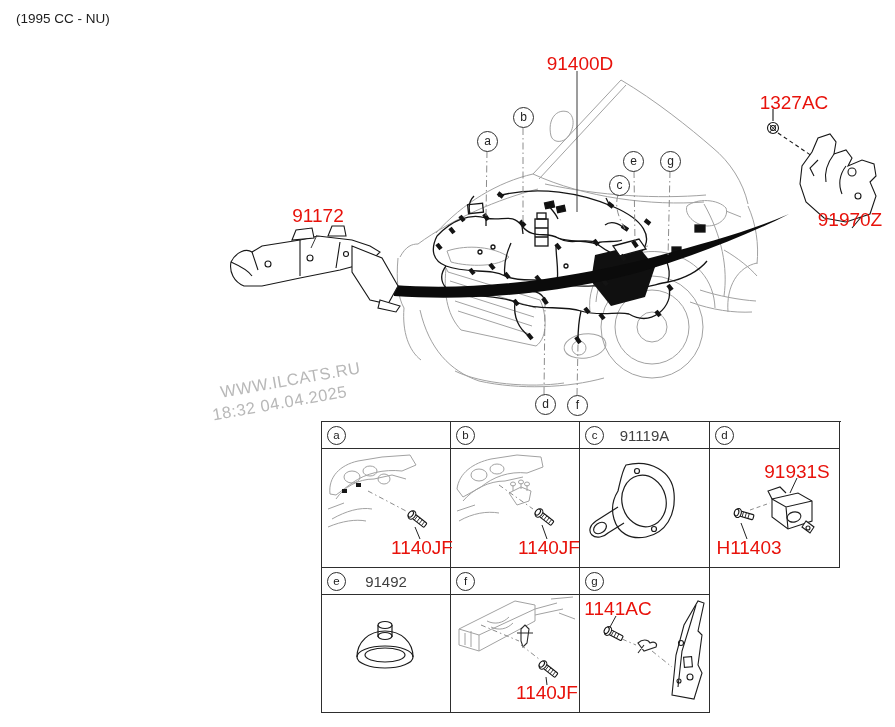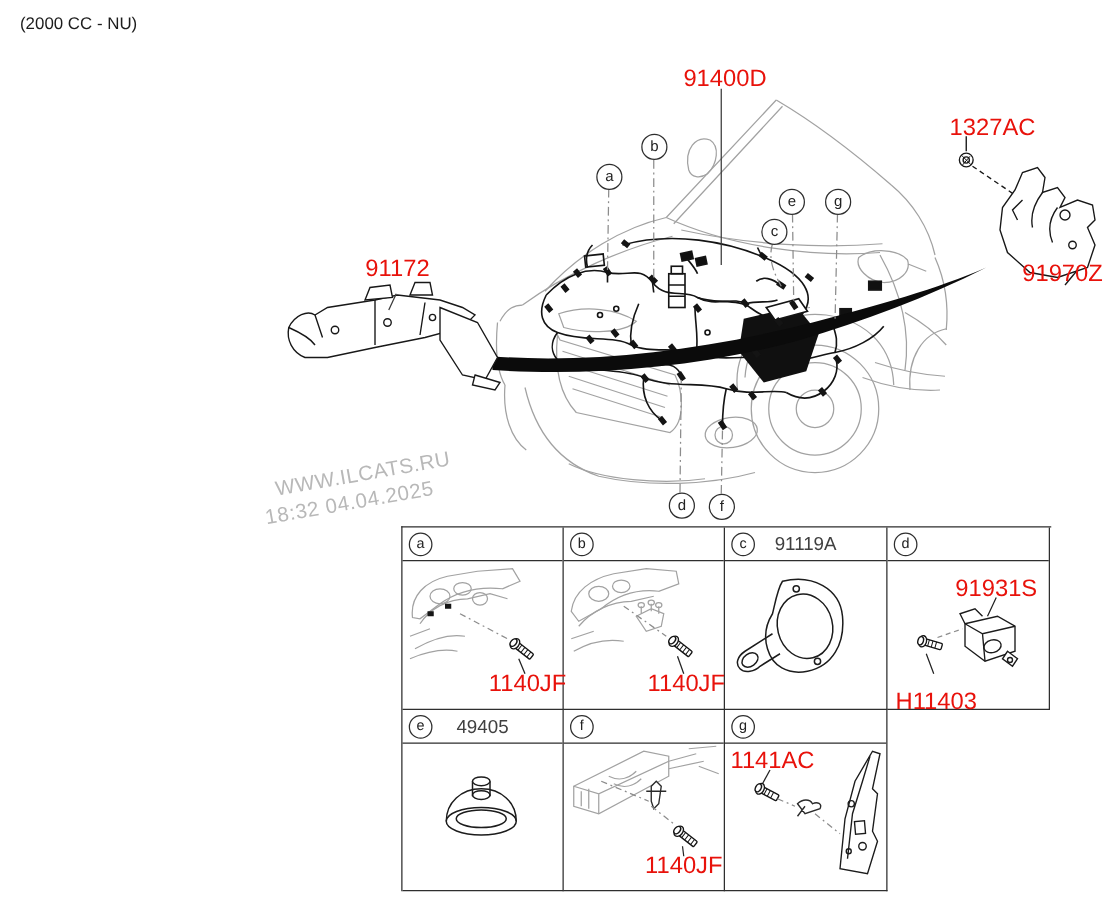--- a/index.html
+++ b/index.html
@@ -140,21 +140,21 @@
       <path d="M618,195 C614,208 620,220 625,229"></path>
       <path d="M634,171 L635,243"></path>
       <path d="M670,171 L668,258"></path>
       <path d="M544,394 L545,304"></path>
       <path d="M577,395 L578,344"></path>
     </g>
     <path stroke="#3a3a3a" stroke-width="1" d="M577,71 L577,212"></path>
     <path stroke="#3a3a3a" stroke-width="1" d="M317,235 L311,248"></path>
   </svg>
 
-  <div class="variant">(2000 CC - NU)</div>
+  <div class="variant">(1995 CC - NU)</div>
 
   <div class="watermark">
     <div class="wm1">WWW.ILCATS.RU</div>
     <div>18:32 04.04.2025</div>
   </div>
 
   <div class="plink" style="left:580px;top:64px">91400D</div>
   <div class="plink" style="left:794px;top:103px">1327AC</div>
   <div class="plink" style="left:850px;top:220px">91970Z</div>
   <div class="plink" style="left:318px;top:216px">91172</div>
@@ -266,28 +266,28 @@
           </g>
           <path stroke="#8c8c8c" stroke-dasharray="4 3" fill="none" d="M40,61 L60,54"></path>
           <g transform="translate(28,64) rotate(16)" stroke="#161616" fill="#fff" stroke-width="1.1">
             <rect x="2" y="-2.6" width="14" height="5.2" rx="1"></rect>
             <path d="M5,-2.6 L5,2.6 M8,-2.6 L8,2.6 M11,-2.6 L11,2.6" stroke-width=".8"></path>
             <ellipse cx="0" cy="0" rx="3.2" ry="4.6"></ellipse>
               <ellipse cx="-1.5" cy="0" rx="2.2" ry="3.4"></ellipse>
           </g>
         </svg>
         <div class="plink" style="left:87px;top:23px">91931S</div>
-        <div class="plink" style="left:39px;top:113px">H11403</div>
+        <div class="plink" style="left:39px;top:99px">H11403</div>
       </div>
     </div>
 
     <div class="cell">
       <div class="cell-head">
         <span class="badge">e</span>
-        <span class="hlabel">49405</span>
+        <span class="hlabel">91492</span>
       </div>
       <div class="cell-body">
         <svg width="128" height="117" viewBox="0 0 128 117">
           <g stroke="#1c1c1c" fill="#fff" stroke-width="1.2">
             <ellipse cx="63" cy="62" rx="28" ry="11"></ellipse>
             <path d="M35,62 C35,47 47,36 63,36 C79,36 91,47 91,62" fill="none"></path>
             <ellipse cx="63" cy="60" rx="20" ry="7" fill="none"></ellipse>
             <path d="M56,30 L56,42 M70,30 L70,42" fill="none"></path>
             <ellipse cx="63" cy="30" rx="7" ry="3.5"></ellipse>
             <ellipse cx="63" cy="41" rx="7" ry="3.5" fill="none"></ellipse>

